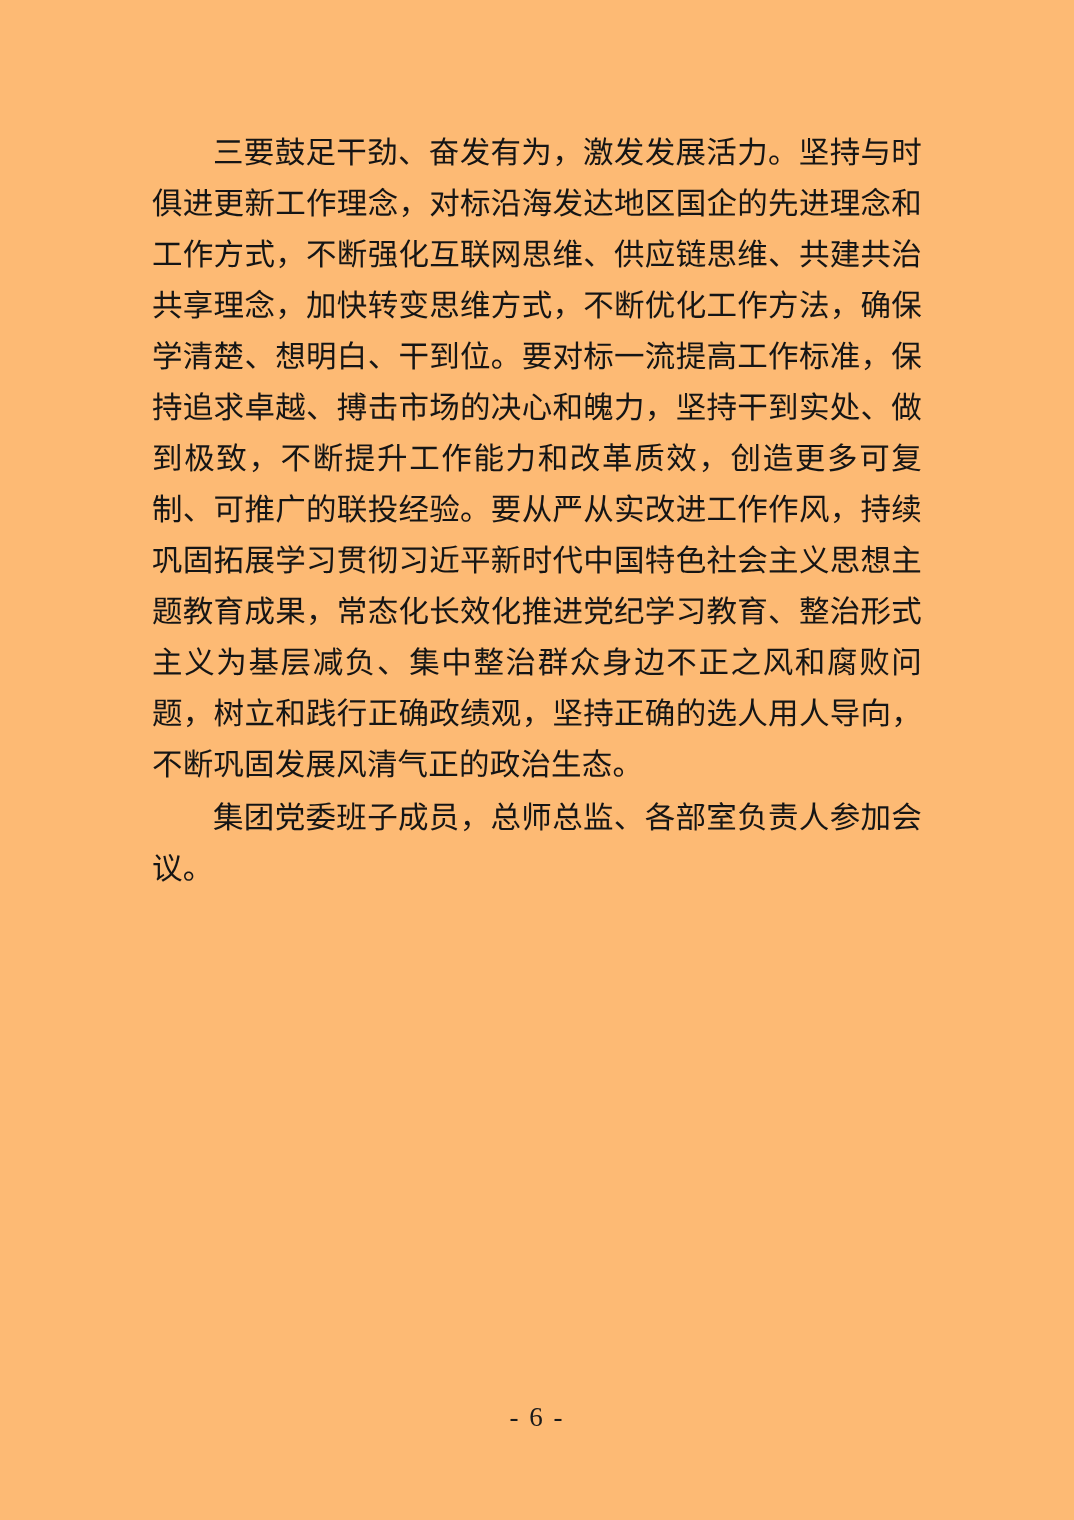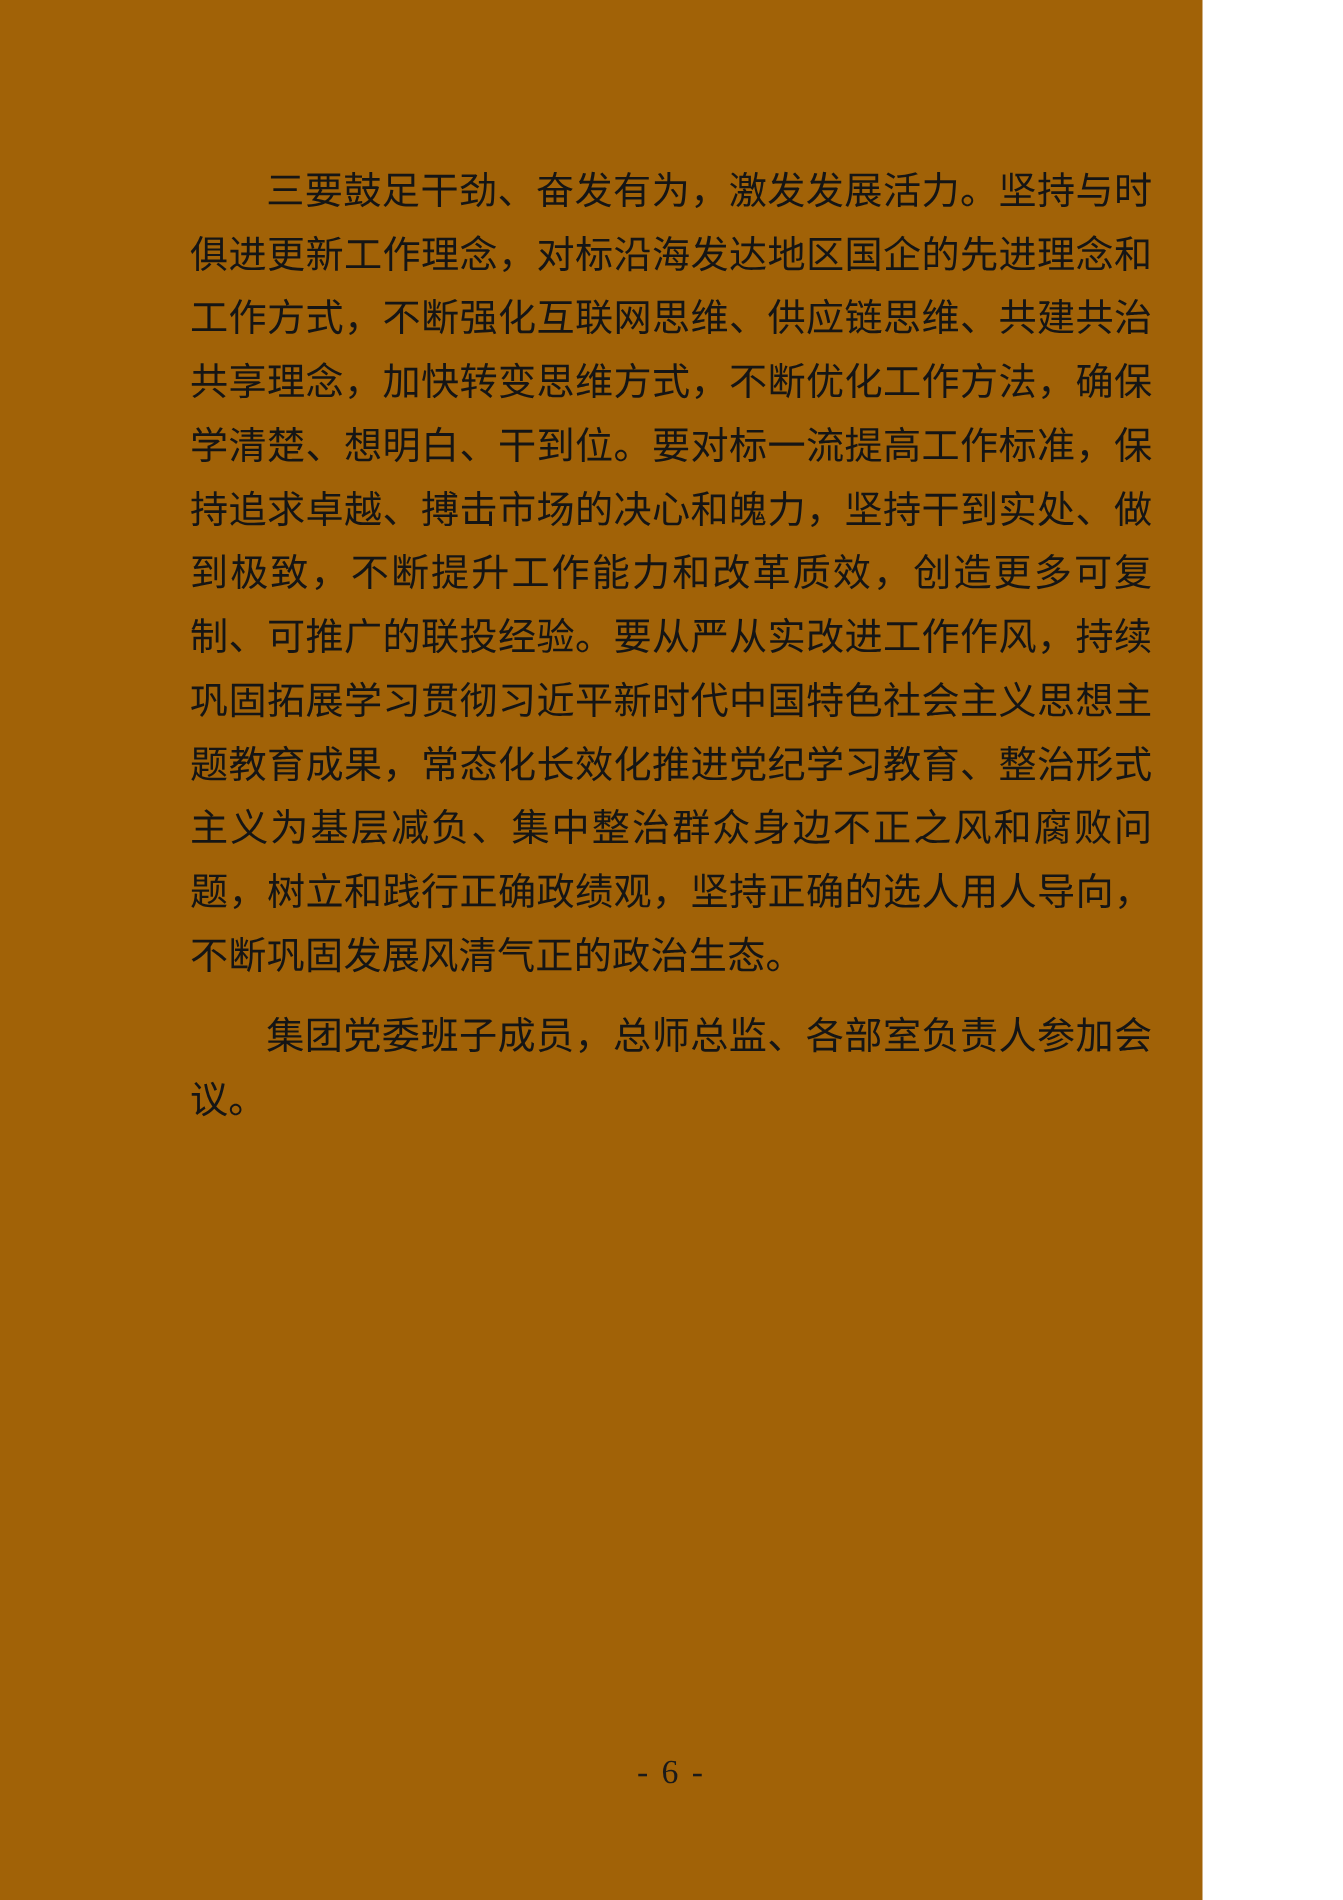--- a/index.html
+++ b/index.html
@@ -10,44 +10,44 @@
   body {
     width: 1074px;
     height: 1520px;
     background: #ffffff;
     font-family: "Liberation Serif", "DejaVu Serif", serif;
     color: #1a1a1a;
     overflow: hidden;
   }
   .page {
     position: relative;
-    width: 962px;
+    width: 1074px;
     height: 1520px;
     box-sizing: border-box;
-    background: #a16207;
+    background: #fdba74;
   }
   .content {
     position: absolute;
     left: 152px;
     top: 128px;
     width: 770px;
   }
   .para {
     font-size: 30.5px;
     line-height: 51px;
     text-align: justify;
     text-justify: inter-ideograph;
     text-indent: 2em;
     margin: 0 0 0 0;
     letter-spacing: 0.2px;
     word-break: break-all;
     color: #151515;
   }
   .para + .para {
-    margin-top: 13px;
+    margin-top: 2px;
   }
   .footer {
     position: absolute;
     left: 0;
     top: 1400px;
     width: 1074px;
     text-align: center;
     font-size: 27px;
     line-height: 34px;
     color: #1a1a1a;

